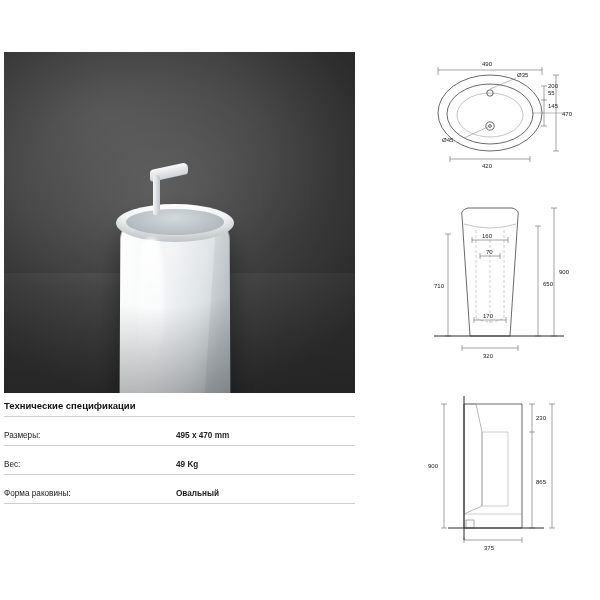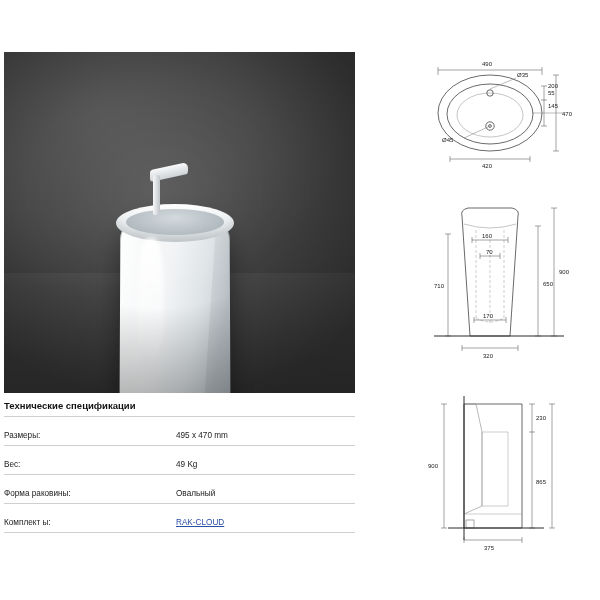--- a/index.html
+++ b/index.html
@@ -154,21 +154,21 @@
     font-size: 8.2px;
     color: #222;
   }
   .spec-table td {
     border-bottom: 1px solid #cfcfcf;
     padding: 14px 2px 5px 0;
     vertical-align: middle;
   }
   .spec-table tr:first-child td { border-top: 1px solid #cfcfcf; }
   .spec-table td.k { width: 160px; }
-  .spec-table td.v { padding-left: 10px; }
+  .spec-table td.v { padding-left: 10px; font-weight: bold; }
   .spec-link {
     color: #2b4fa8;
     text-decoration: underline;
   }
 
   
   .draw {
     position: absolute;
     font-size: 6px;
     color: #333;
@@ -207,26 +207,20 @@
         <td class="k">Размеры:</td>
         <td class="v">495 x 470 mm</td>
       </tr>
       <tr>
         <td class="k">Вес:</td>
         <td class="v">49 Kg</td>
       </tr>
       <tr>
         <td class="k">Форма раковины:</td>
         <td class="v">Овальный</td>
-      </tr>
-      <tr>
-        <td class="k">Комплект ы:</td>
-        <td class="v">
-          <a class="spec-link" href="#">RAK-CLOUD</a>
-        </td>
       </tr>
     </tbody>
   </table>
 
   <div class="draw d-top">
     <svg viewBox="0 0 192 115" width="192" height="115">
       <g stroke="#2a2a2a" stroke-width="0.7" fill="none">
 
         <ellipse cx="86" cy="57" rx="52" ry="38"></ellipse>
 

